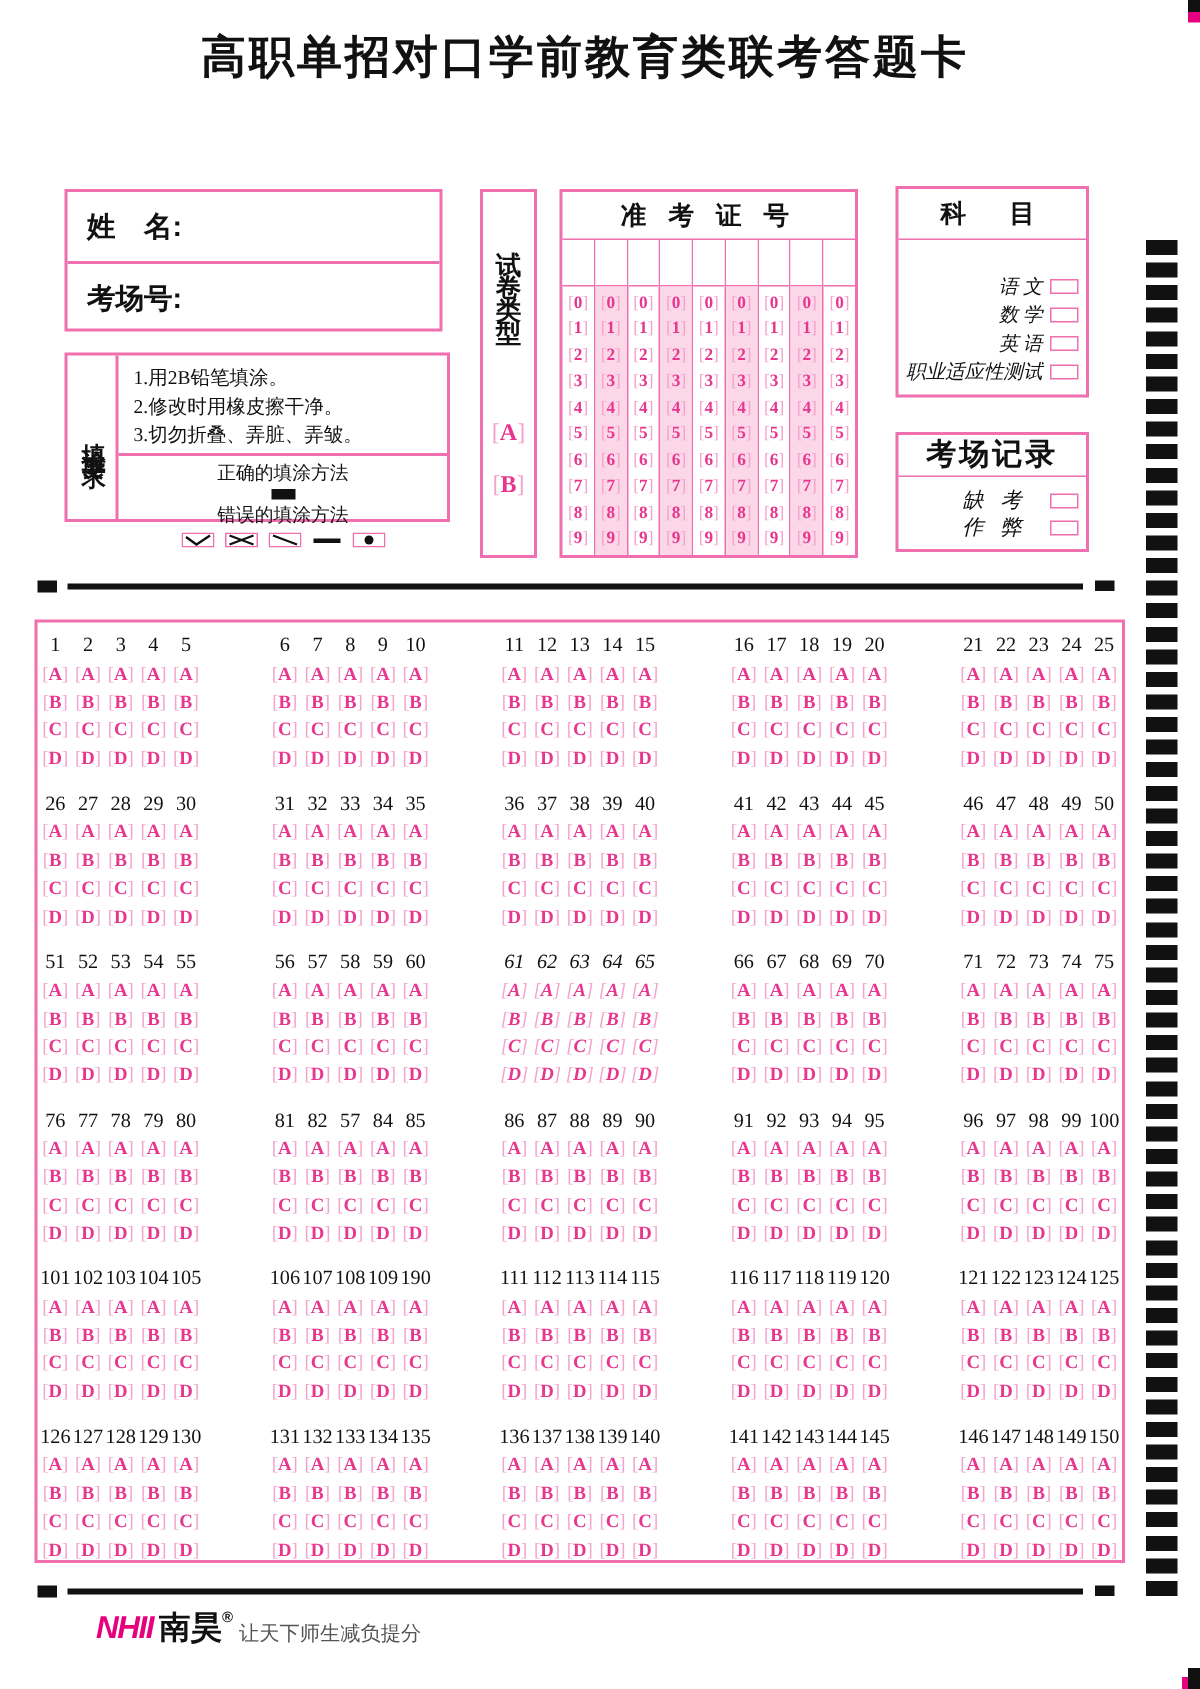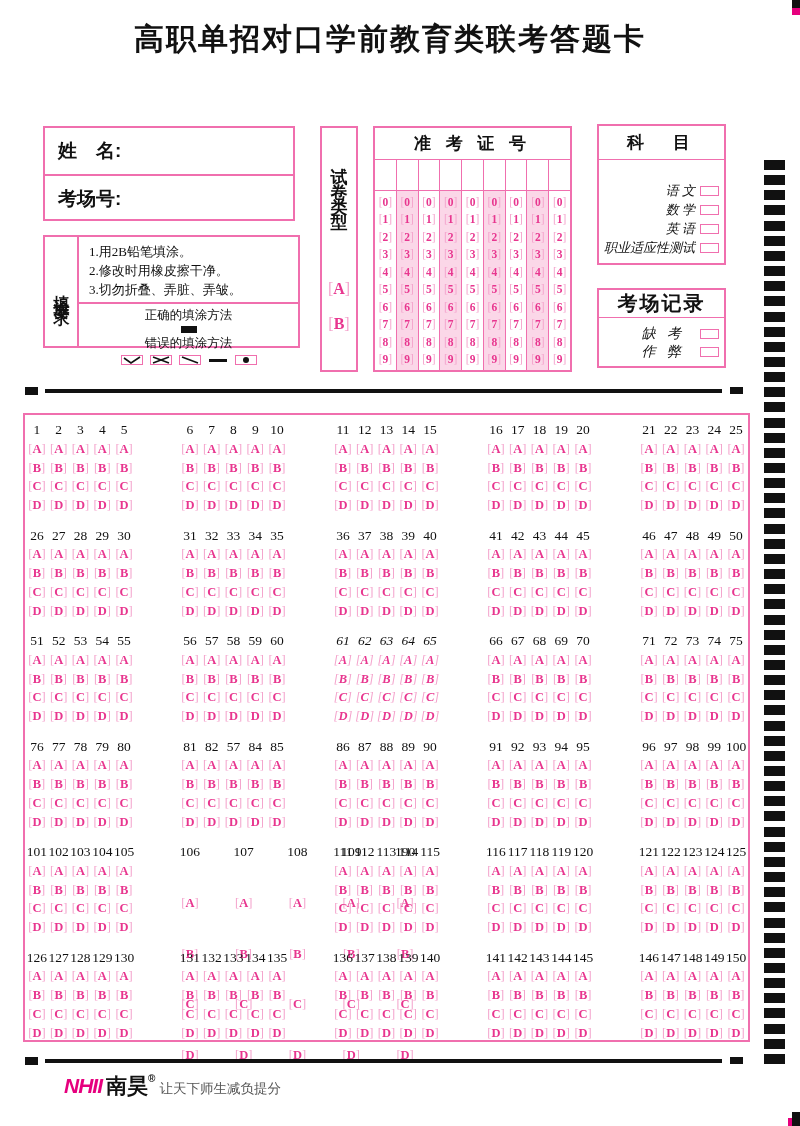--- a/index.html
+++ b/index.html
@@ -910,21 +910,21 @@
         <span class="bub"><span class="bk">[</span><span class="lt">C</span><span class="bk">]</span></span>
         <span class="bub"><span class="bk">[</span><span class="lt">C</span><span class="bk">]</span></span>
         <span class="bub"><span class="bk">[</span><span class="lt">C</span><span class="bk">]</span></span>
         <span class="bub"><span class="bk">[</span><span class="lt">C</span><span class="bk">]</span></span>
         <span class="bub"><span class="bk">[</span><span class="lt">D</span><span class="bk">]</span></span>
         <span class="bub"><span class="bk">[</span><span class="lt">D</span><span class="bk">]</span></span>
         <span class="bub"><span class="bk">[</span><span class="lt">D</span><span class="bk">]</span></span>
         <span class="bub"><span class="bk">[</span><span class="lt">D</span><span class="bk">]</span></span>
         <span class="bub"><span class="bk">[</span><span class="lt">D</span><span class="bk">]</span></span>
       </div>
-      <div class="q-group" style="left: 154px; top: 427px; gap: 32px;">
+      <div class="q-group" style="left: 154px; top: 427px;">
         <span class="q-num">106</span>
         <span class="q-num">107</span>
         <span class="q-num">108</span>
         <span class="q-num">109</span>
         <span class="q-num">190</span>
         <span class="bub"><span class="bk">[</span><span class="lt">A</span><span class="bk">]</span></span>
         <span class="bub"><span class="bk">[</span><span class="lt">A</span><span class="bk">]</span></span>
         <span class="bub"><span class="bk">[</span><span class="lt">A</span><span class="bk">]</span></span>
         <span class="bub"><span class="bk">[</span><span class="lt">A</span><span class="bk">]</span></span>
         <span class="bub"><span class="bk">[</span><span class="lt">A</span><span class="bk">]</span></span>

